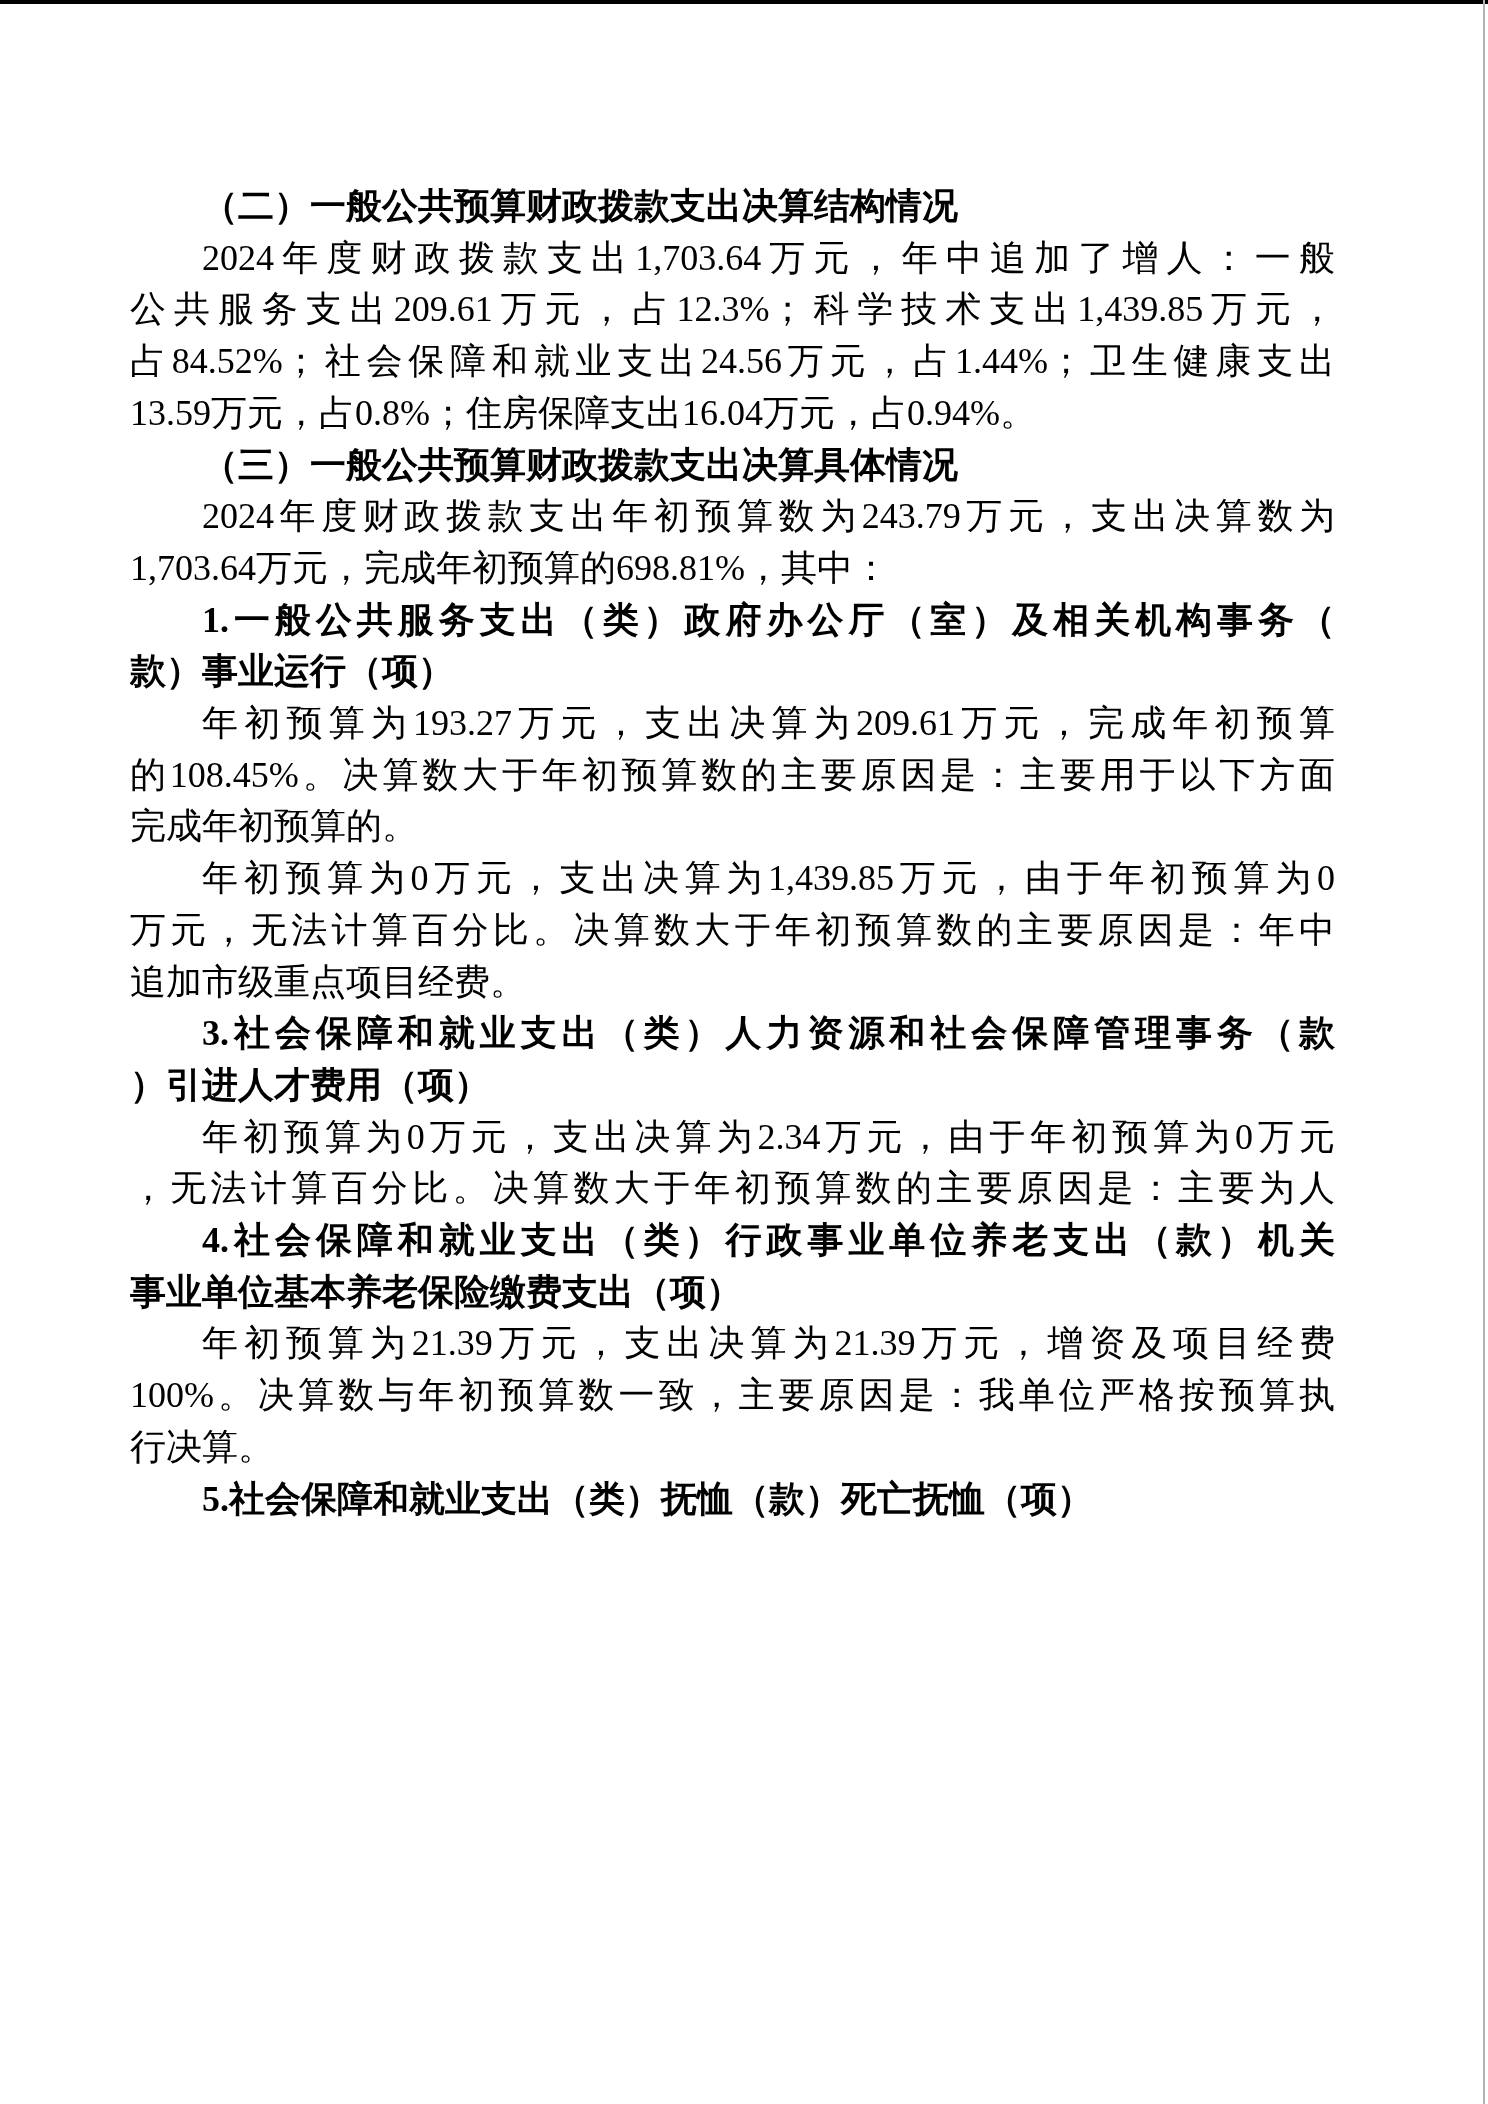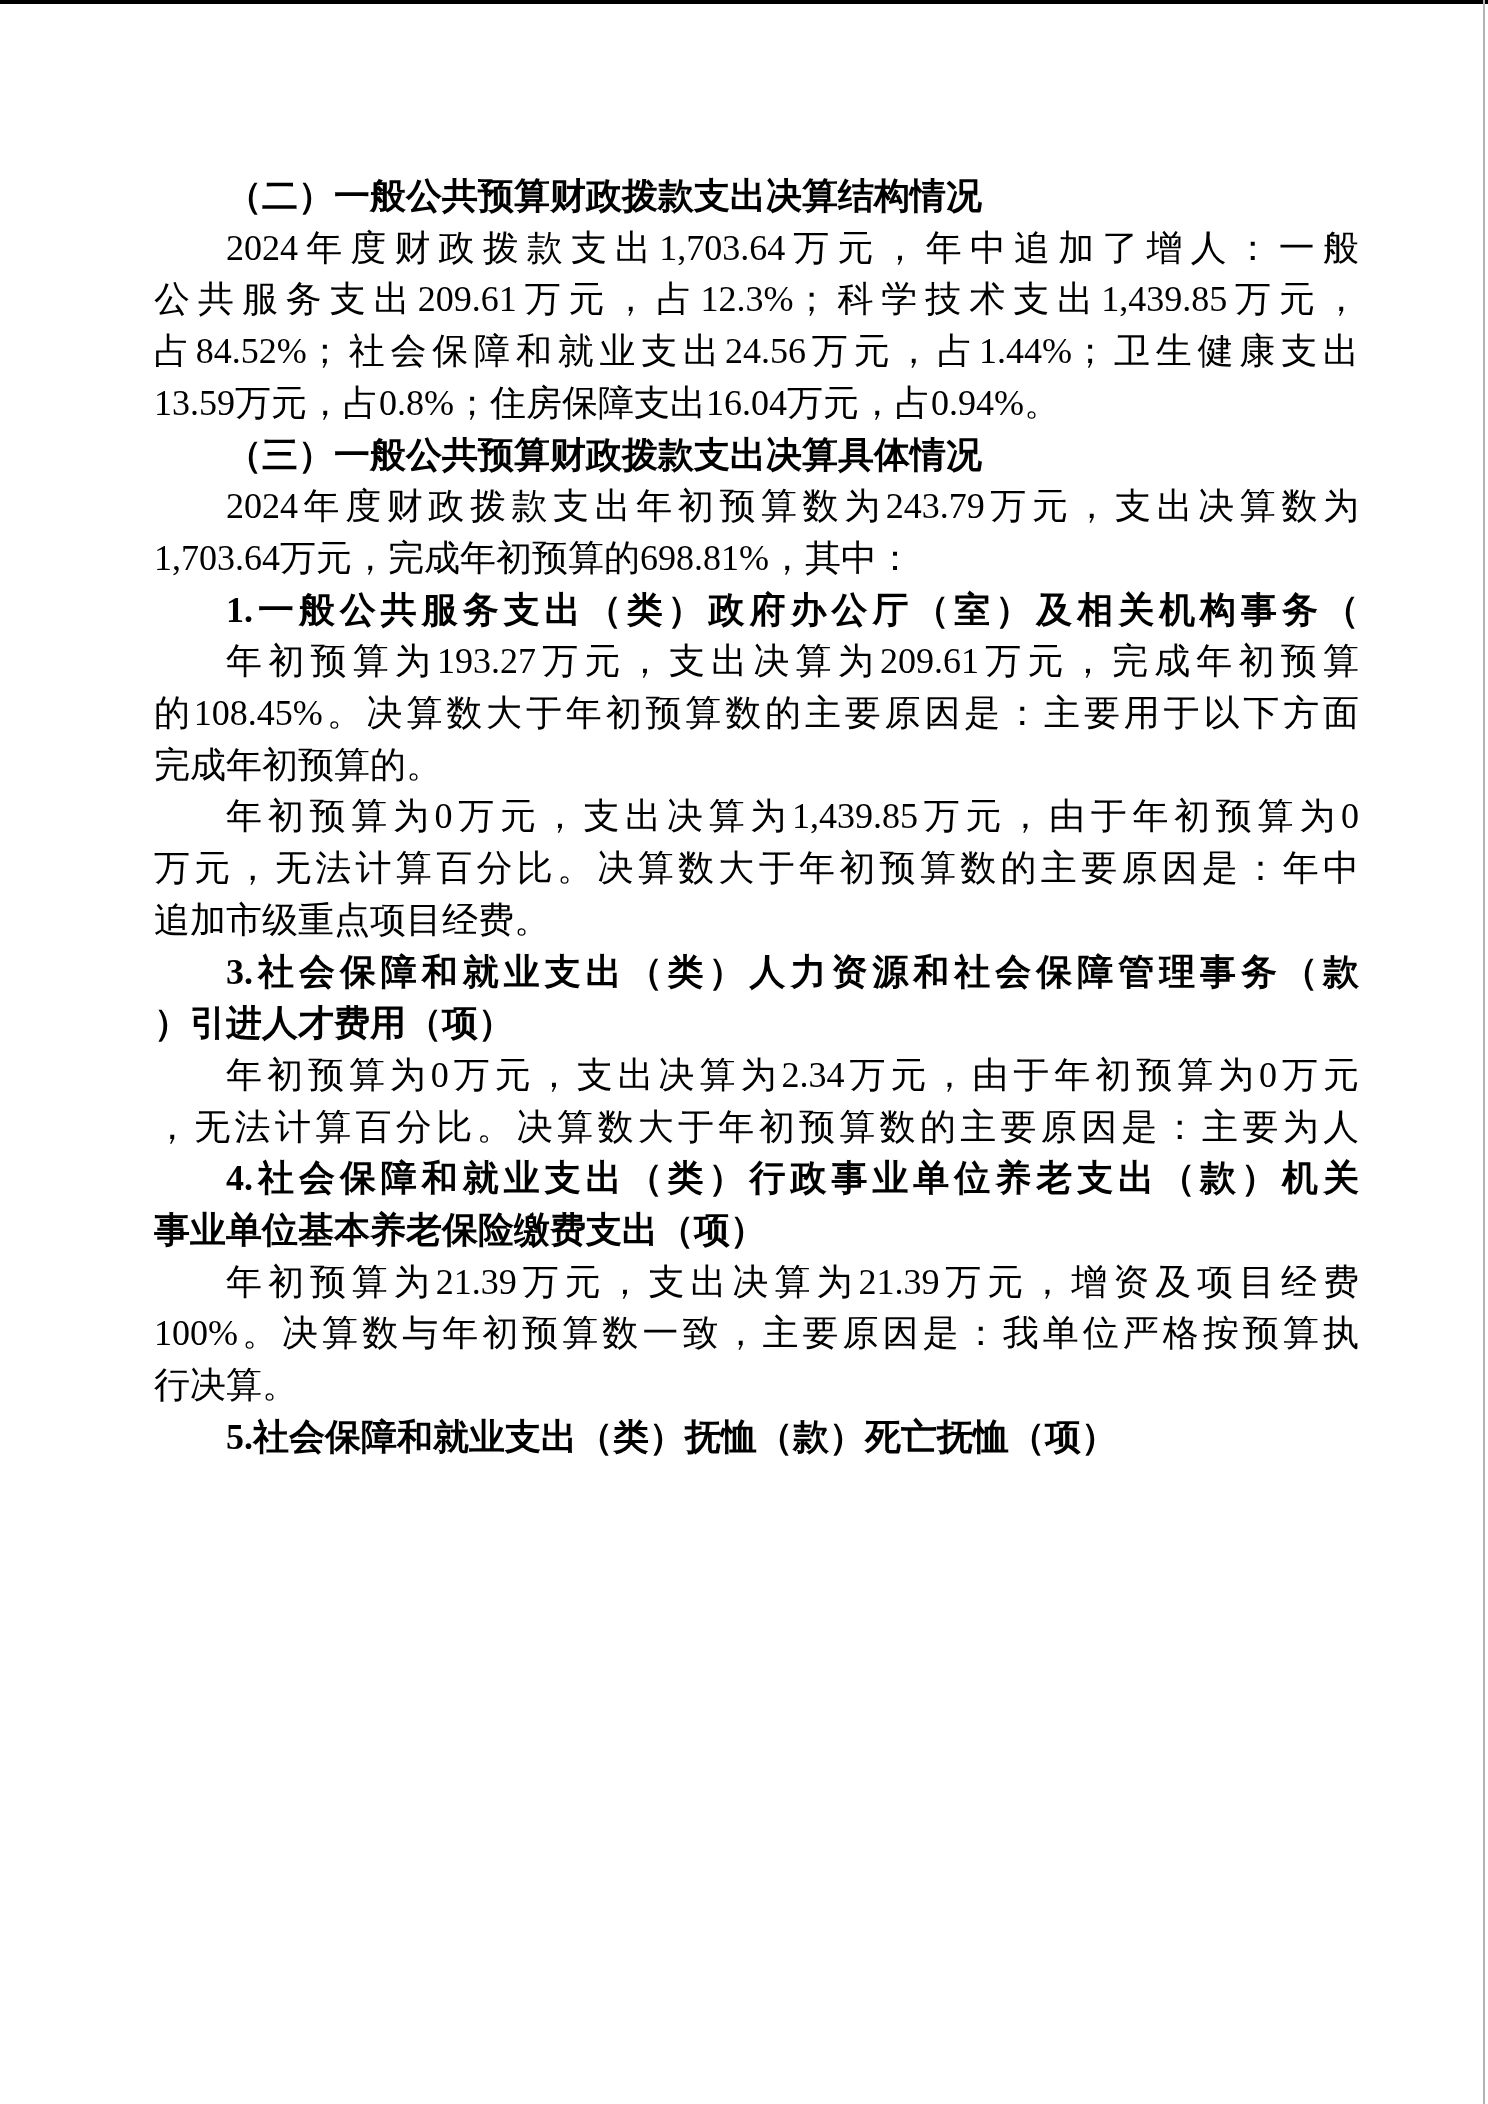--- a/index.html
+++ b/index.html
@@ -5,22 +5,22 @@
   html,body{margin:0;padding:0;}
   body{
     width:1488px;height:2104px;position:relative;overflow:hidden;
     background:#ffffff;color:#000000;
     font-family:"Liberation Serif","DejaVu Serif",serif;
   }
   .page{position:absolute;inset:0;background:#ffffff;}
   .scan-top-edge{position:absolute;left:0;top:0;width:1488px;height:4px;background:#000000;}
   .scan-right-edge{position:absolute;top:0;right:3px;width:2px;height:2104px;background:#b3b3b3;}
   .doc{
-    position:absolute;left:130px;top:171px;width:1205px;
-    font-size:36px;line-height:51.7px;text-align:left;margin-left:24px;
+    position:absolute;left:130px;top:181px;width:1205px;
+    font-size:36px;line-height:51.7px;text-align:left;
   }
   .ln{min-height:51.7px;overflow:hidden;}
   .ind{text-indent:72px;}
   .b{font-weight:bold;}
   .just{text-align:justify;text-align-last:justify;}
 </style>
 </head>
 <body>
 
 <div class="page">
@@ -44,20 +44,21 @@
       <div class="ln b ind">（三）一般公共预算财政拨款支出决算具体情况</div>
     </div>
 
     <div>
       <div class="ln ind just">2024年度财政拨款支出年初预算数为243.79万元，支出决算数为</div>
       <div class="ln">1,703.64万元，完成年初预算的698.81%，其中：</div>
     </div>
 
     <div>
       <div class="ln b ind just">1.一般公共服务支出（类）政府办公厅（室）及相关机构事务（</div>
+      <div class="ln b">款）事业运行（项）</div>
     </div>
 
     <div>
       <div class="ln ind just">年初预算为193.27万元，支出决算为209.61万元，完成年初预算</div>
       <div class="ln just">的108.45%。决算数大于年初预算数的主要原因是：主要用于以下方面</div>
       <div class="ln">完成年初预算的。</div>
     </div>
 
 
     <div>

